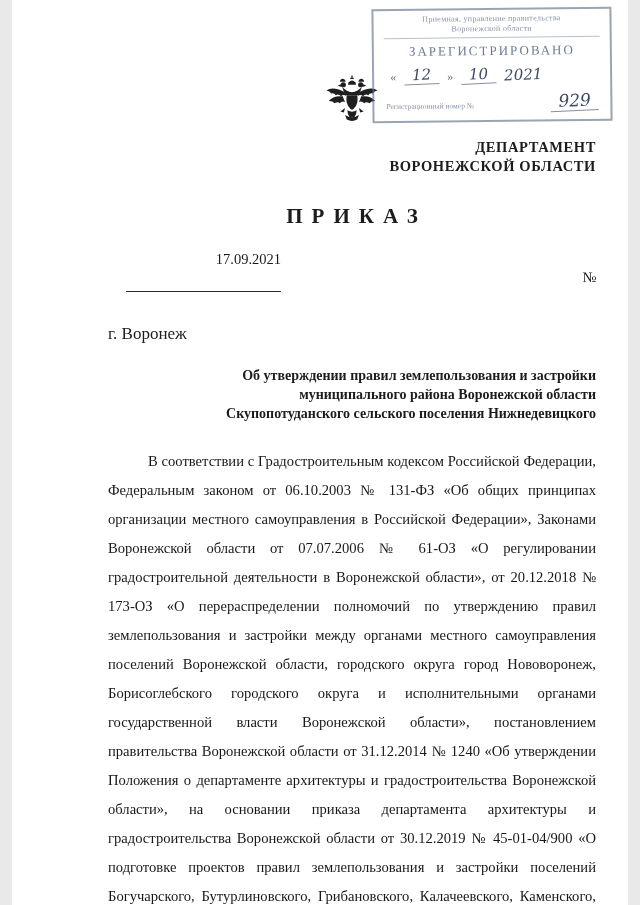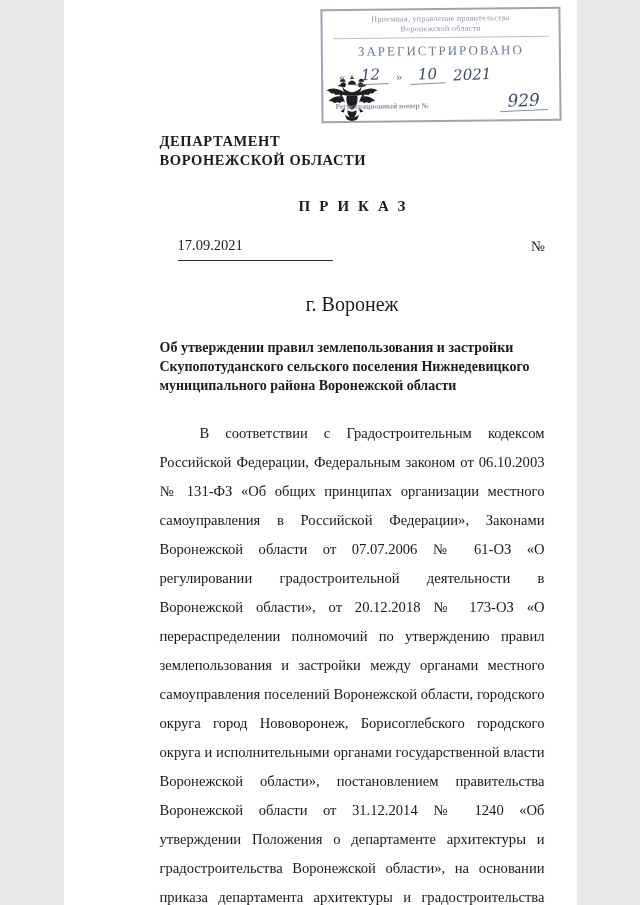--- a/index.html
+++ b/index.html
@@ -1,19 +1,19 @@
 <!DOCTYPE html>
 <html><head>
 <meta charset="utf-8">
 <style>
   * { margin:0; padding:0; box-sizing:border-box; }
   html,body { background:#e9e9e9; }
   .page {
     position:relative;
-    width:513px; height:905px;
+    width:616px; height:905px;
     margin:0 auto;
     background:#ffffff;
     font-family:"Liberation Serif","DejaVu Serif",serif;
     color:#1c1c1c;
     overflow:hidden;
   }
   .content { margin-left:96px; margin-right:32px; }
 
   
   .stamp {
@@ -41,52 +41,53 @@
   .hand {
     font-style:italic; color:#3c4a66; font-size:15px;
     display:inline-block; transform:rotate(-2deg);
     font-family:"DejaVu Serif",serif;
   }
   .u { border-bottom:1px solid rgba(100,115,138,.8); padding:0 8px; }
   .stamp-reg {
     display:flex; justify-content:space-between; align-items:flex-end;
     margin-top:7px; padding:0 2px;
   }
-  .stamp-reg-label { font-size:7.5px; color:#8a94a6; padding-bottom:2px;font-weight:bold; }
+  .stamp-reg-label { font-size:7.5px; color:#8a94a6; padding-bottom:2px; }
   .hand.big { font-size:17px; }
 
   
   .emblem { padding-top:74px; text-align:center; }
 
   
   .org {
-    text-align:left; font-weight:bold;
+    text-align:right; font-weight:bold;
     font-size:14.5px; line-height:19px; letter-spacing:.6px;
+    margin-top:6px;
   }
   .doc-type {
-    text-align:center; font-weight:bold; font-size:15px;
+    text-align:center; font-weight:bold; font-size:21px;
     letter-spacing:9px; text-indent:9px; margin-top:28px;
   }
   .meta-row {
     display:flex; justify-content:space-between; align-items:flex-end;
     margin-top:22px;
   }
   .date-cell {
-    width:155px; margin-left:18px; text-align:left;
-    font-size:14.5px; padding-bottom:6px;
+    width:155px; margin-left:18px; text-align:right;
+    font-size:14.5px; padding-bottom:23px;
     border-bottom:1.4px solid #2a2a2a;
   }
   .num-cell { display:flex; align-items:flex-end; gap:10px; font-size:14.5px; }
   .num-label { padding-bottom:6px; }
   .num-value { padding:0 10px 6px; border-bottom:1.4px solid #2a2a2a; }
 
-  .city { text-align:center; margin-top:32px; font-size:20px; }
+  .city { margin-top:32px; font-size:17px; }
 
   .title {
-    text-align:left; font-weight:bold;
+    text-align:right; font-weight:bold;
     font-size:14px; line-height:19px; margin-top:22px;
   }
 
   .body-text {
     margin-top:24px;
     font-size:14.6px; line-height:29px;
     text-align:justify; text-indent:40px;
     color:#181818;
   }
 </style>
@@ -152,20 +153,20 @@
       <div class="date-cell">17.09.2021</div>
       <div class="num-cell">
         <span class="num-label">№</span>
       </div>
     </div>
 
     <div class="city">г. Воронеж</div>
 
     <div class="title">
       <div>Об утверждении правил землепользования и застройки</div>
+      <div>муниципального района Воронежской области</div>
       <div>Скупопотуданского сельского поселения Нижнедевицкого</div>
-      <div>муниципального района Воронежской области</div>
     </div>
 
     <p class="body-text">В соответствии с Градостроительным кодексом Российской Федерации, Федеральным законом от 06.10.2003 № 131-ФЗ «Об общих принципах организации местного самоуправления в Российской Федерации», Законами Воронежской области от 07.07.2006 № 61-ОЗ «О регулировании градостроительной деятельности в Воронежской области», от 20.12.2018 № 173-ОЗ «О перераспределении полномочий по утверждению правил землепользования и застройки между органами местного самоуправления поселений Воронежской области, городского округа город Нововоронеж, Борисоглебского городского округа и исполнительными органами государственной власти Воронежской области», постановлением правительства Воронежской области от 31.12.2014 № 1240 «Об утверждении Положения о департаменте архитектуры и градостроительства Воронежской области», на основании приказа департамента архитектуры и градостроительства Воронежской области от 30.12.2019 № 45-01-04/900 «О подготовке проектов правил землепользования и застройки поселений Богучарского, Бутурлиновского, Грибановского, Калачеевского, Каменского, Кантемировского, Нижнедевицкого, Новохопёрского, Острогожского, Петропавловского, Поворинского, Репьёвского, Россошанского, Таловского,</p>
 
   </div>
 </div>
 
 </body></html>

